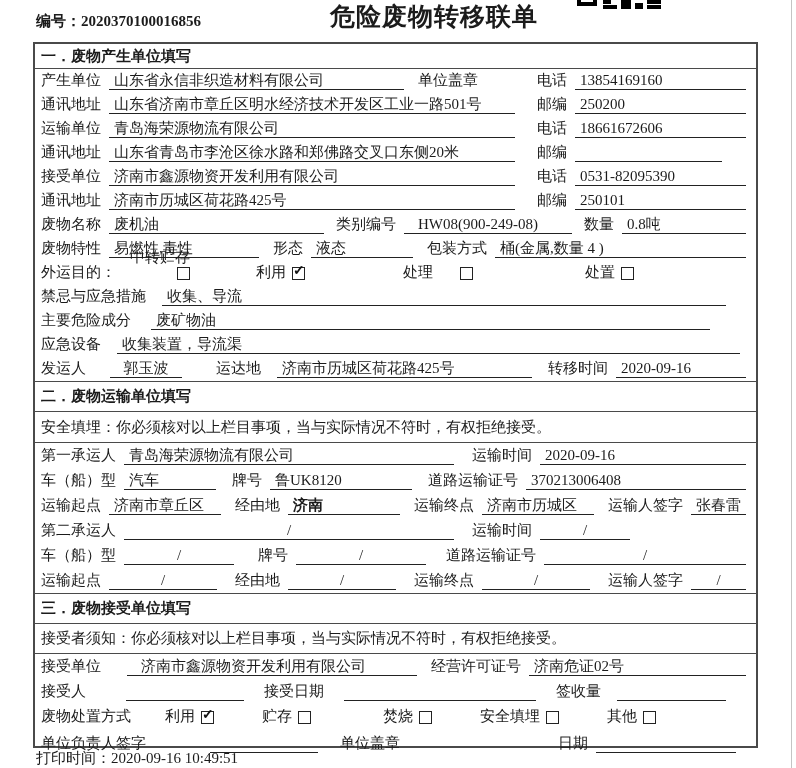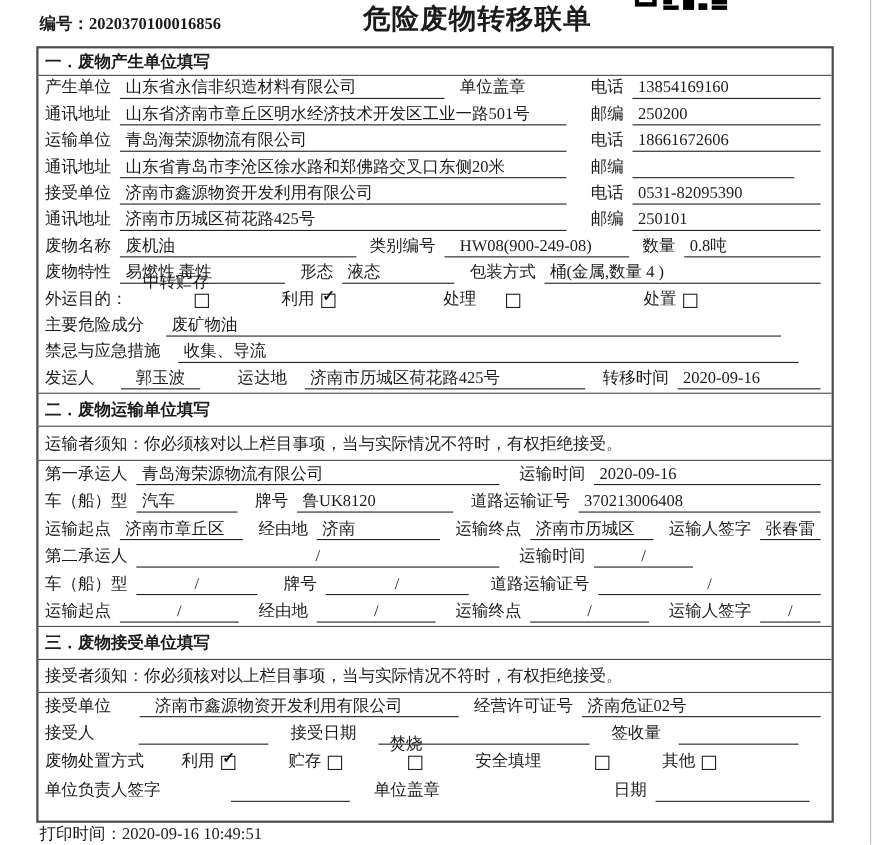--- a/index.html
+++ b/index.html
@@ -149,41 +149,45 @@
       <span>处理</span>
       <span class="cb"></span>
     </span>
     <span class="pitem" style="margin-left:112px;">
       <span>处置</span>
       <span class="cb"></span>
     </span>
   </div>
 
   <div class="row h24">
+    <span class="lab">禁忌与应急措施</span>
+    <span class="val grow" style="margin-left:8px;margin-right:24px;">收集、导流</span>
+  </div>
+
+  <div class="row h24">
     <span class="lab">主要危险成分</span>
     <span class="val grow" style="margin-left:12px;margin-right:40px;">废矿物油</span>
   </div>
 
   <div class="row h24">
-    <span class="lab">禁忌与应急措施</span>
-    <span class="val grow" style="margin-left:8px;margin-right:24px;">收集、导流</span>
-  </div>
-
+    <span class="lab">应急设备</span>
+    <span class="val grow" style="margin-left:8px;margin-right:10px;">收集装置，导流渠</span>
+  </div>
 
   <div class="row h24">
     <span class="lab">发运人</span>
     <span class="val c" style="width:72px;margin-left:16px;">郭玉波</span>
     <span class="lab" style="margin-left:34px;">运达地</span>
     <span class="val" style="width:255px;margin-left:8px;">济南市历城区荷花路425号</span>
     <span class="lab" style="margin-left:16px;">转移时间</span>
     <span class="val grow" style="margin-right:4px;">2020-09-16</span>
   </div>
 
   <div class="sect-head bt h29">二．废物运输单位填写</div>
-  <div class="notice h30">运输者须知：你必须核对以上栏目事项，当与实际情况不符时，有权拒绝接受。</div>
+  <div class="notice h30">安全填埋：你必须核对以上栏目事项，当与实际情况不符时，有权拒绝接受。</div>
 
   <div class="row h25">
     <span class="lab">第一承运人</span>
     <span class="val" style="width:330px;">青岛海荣源物流有限公司</span>
     <span class="lab" style="margin-left:18px;">运输时间</span>
     <span class="val grow" style="margin-right:4px;">2020-09-16</span>
   </div>
 
   <div class="row h25">
     <span class="lab">车（船）型</span>
@@ -191,21 +195,21 @@
     <span class="lab" style="margin-left:16px;">牌号</span>
     <span class="val" style="width:142px;">鲁UK8120</span>
     <span class="lab" style="margin-left:16px;">道路运输证号</span>
     <span class="val grow" style="margin-right:4px;">370213006408</span>
   </div>
 
   <div class="row h25">
     <span class="lab">运输起点</span>
     <span class="val" style="width:112px;">济南市章丘区</span>
     <span class="lab" style="margin-left:14px;">经由地</span>
-    <span class="val" style="width:112px;">济南</span>
+    <span class="val" style="width:112px;font-weight:bold;">济南</span>
     <span class="lab" style="margin-left:14px;">运输终点</span>
     <span class="val" style="width:112px;">济南市历城区</span>
     <span class="lab" style="margin-left:14px;">运输人签字</span>
     <span class="val grow" style="margin-right:4px;">张春雷</span>
   </div>
 
   <div class="row h25">
     <span class="lab">第二承运人</span>
     <span class="val c" style="width:330px;">/</span>
     <span class="lab" style="margin-left:18px;">运输时间</span>
@@ -254,25 +258,25 @@
   <div class="row h25">
     <span class="lab">废物处置方式</span>
     <span class="pitem" style="margin-left:26px;">
       <span>利用</span>
       <span class="cb checked"></span>
     </span>
     <span class="pitem" style="margin-left:48px;">
       <span>贮存</span>
       <span class="cb"></span>
     </span>
-    <span class="pitem" style="margin-left:43px;flex-direction:column;">
+    <span class="pitem" style="margin-left:72px;">
       <span>焚烧</span>
       <span class="cb"></span>
     </span>
-    <span class="pitem" style="margin-left:48px;gap:43px;">
+    <span class="pitem" style="margin-left:48px;">
       <span>安全填埋</span>
       <span class="cb"></span>
     </span>
     <span class="pitem" style="margin-left:48px;">
       <span>其他</span>
       <span class="cb"></span>
     </span>
   </div>
 
   <div class="row h27">

